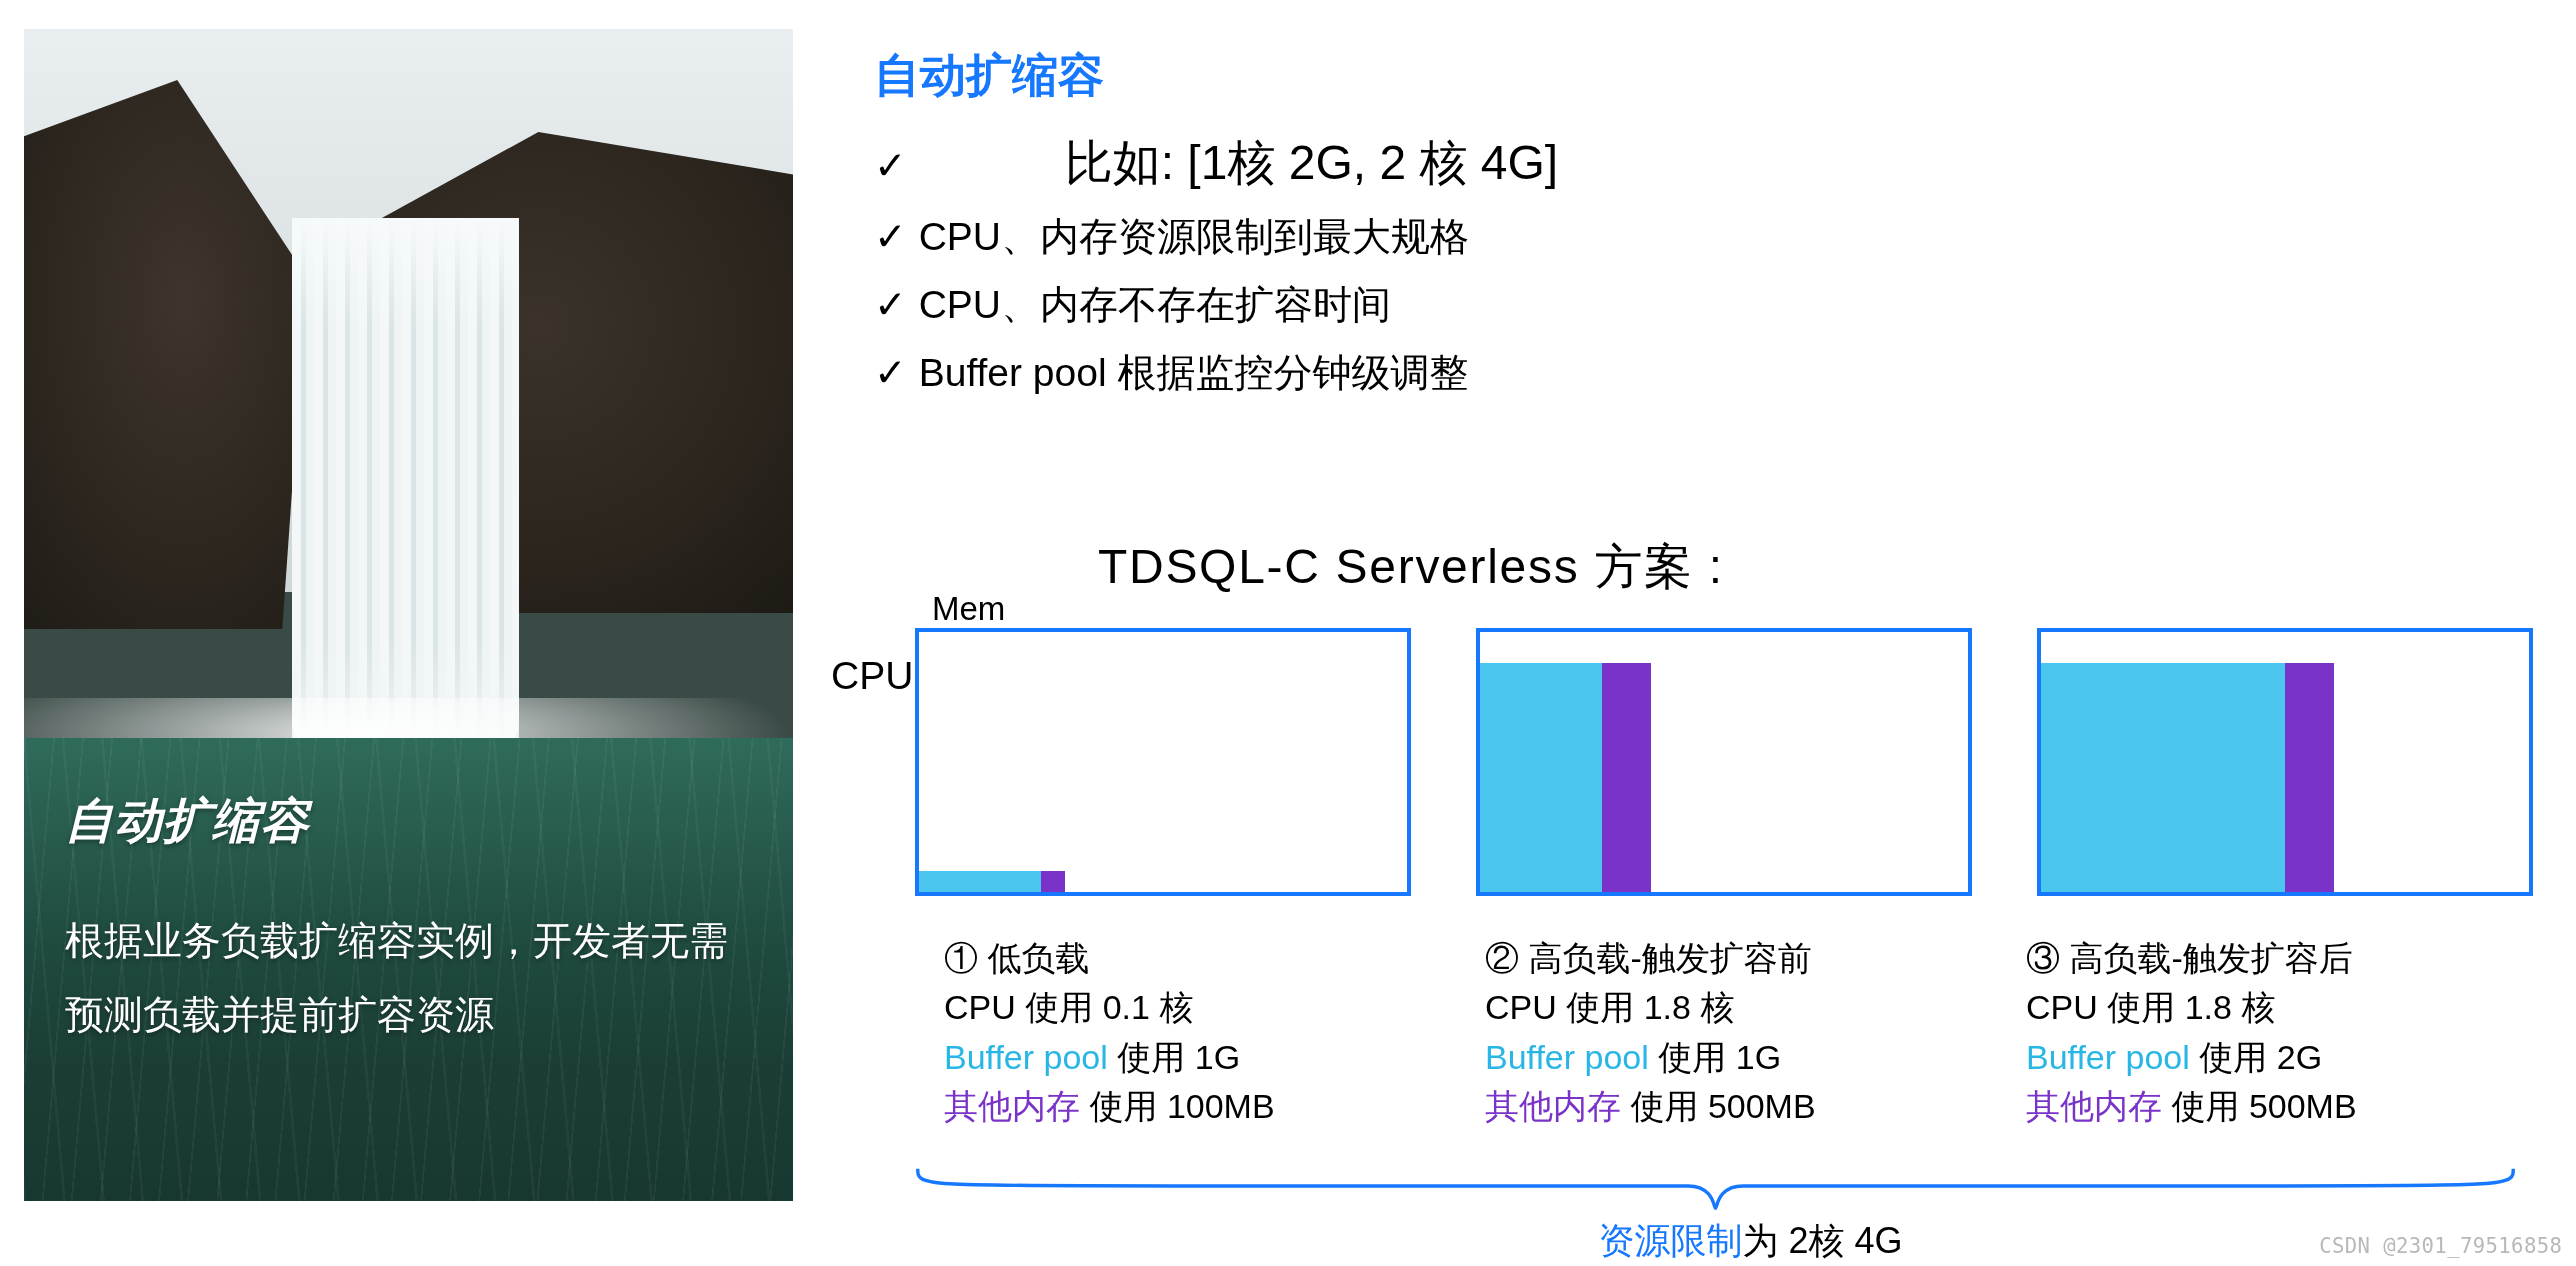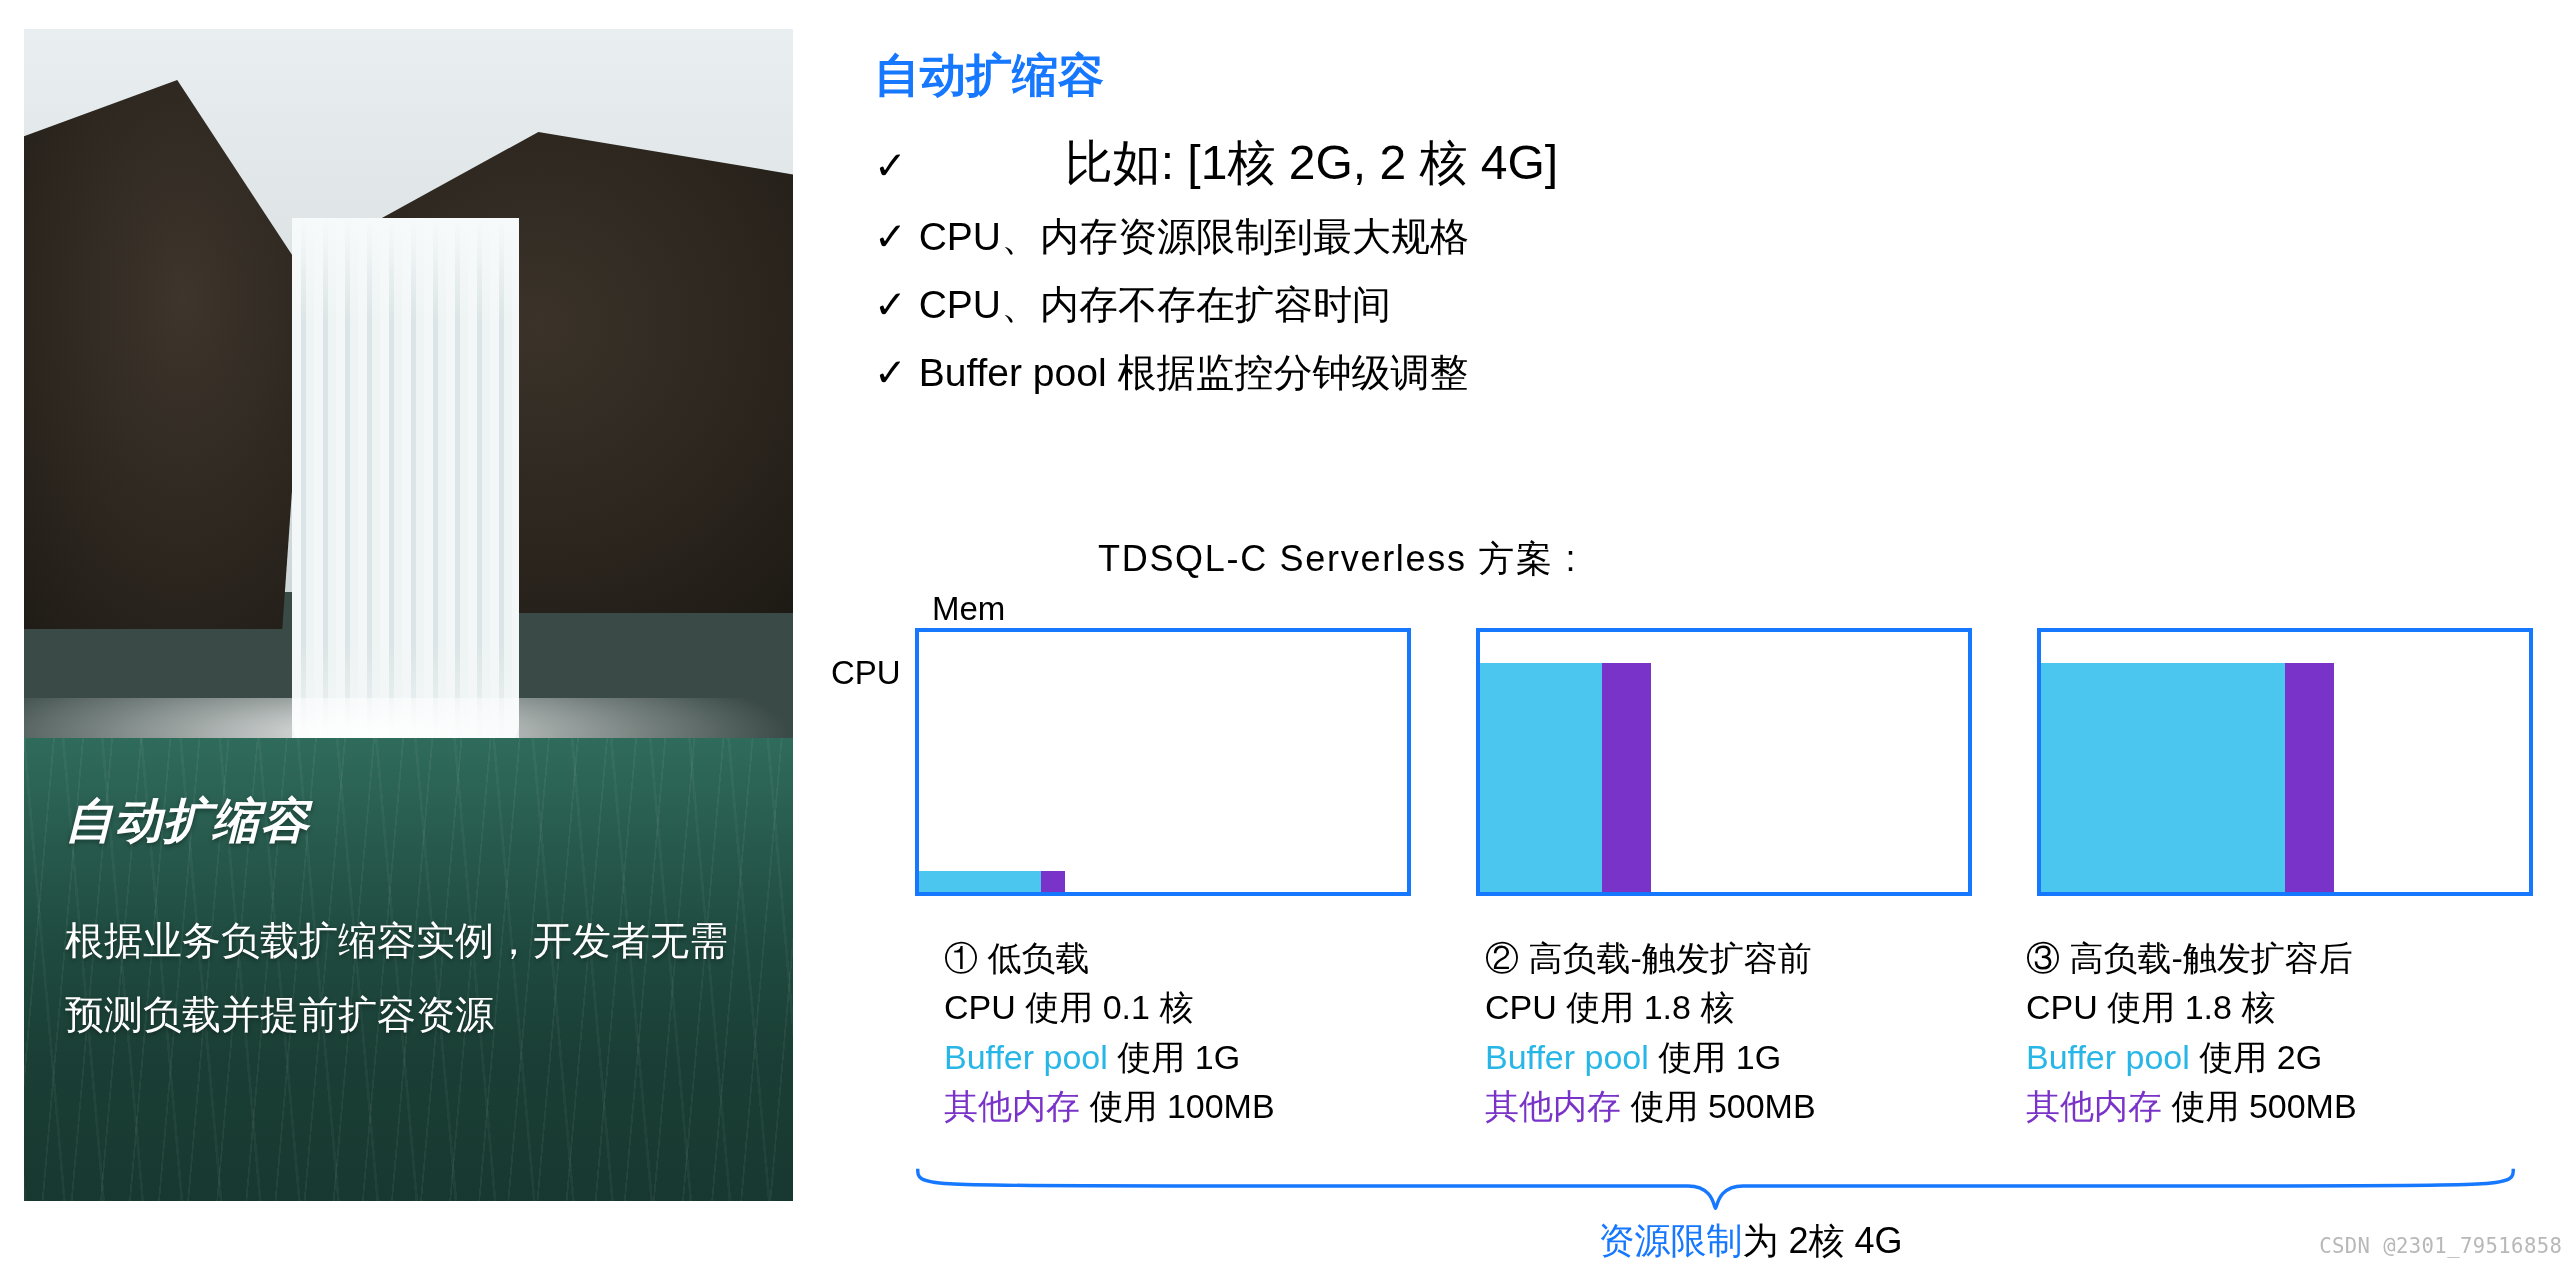--- a/index.html
+++ b/index.html
@@ -103,31 +103,31 @@
     display:flex; align-items:baseline; gap: 12px; margin-bottom: 15.4px;
   }
   .example{
     display:inline-block;
     margin-left: 146px;
     font-size: 48px;
   }
   .chart-title{
     position:absolute;
     left: 1098px; top: 535px;
-    font-size: 36px;
+    font-size: 48px;
     letter-spacing: 1.7px;
   }
 
   .axis-mem{
     position:absolute; left: 932px; top: 590px;
     font-size: 33px;
   }
   .axis-cpu{
     position:absolute; left: 831px; top: 654px;
-    font-size: 33px;
+    font-size: 39px;
   }
 
   
   .panels{
     position:absolute;
     left: 915px; top: 628px;
     display:flex; gap: 65px;
     align-items:flex-end;
   }
   .panel{

